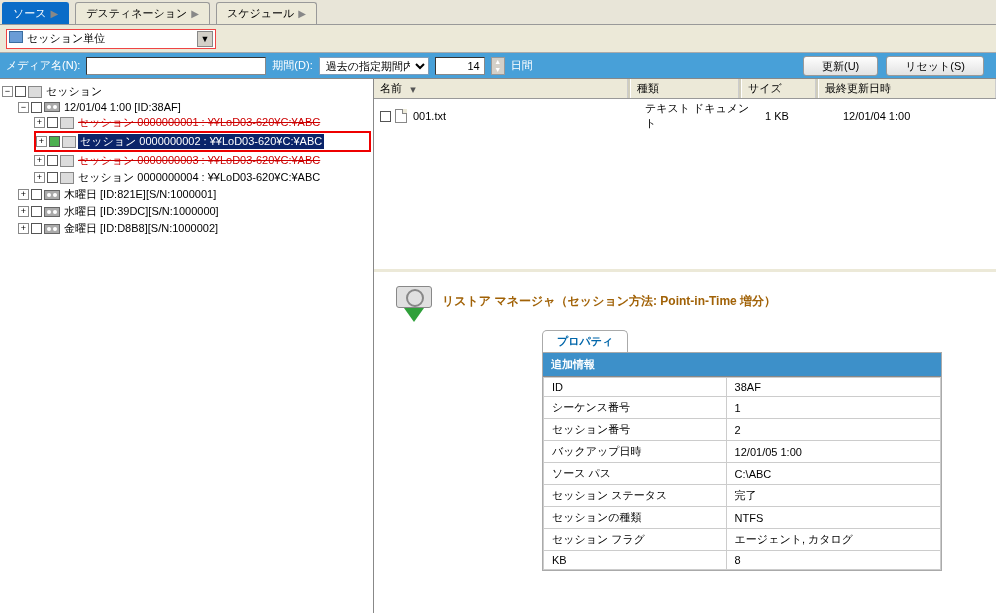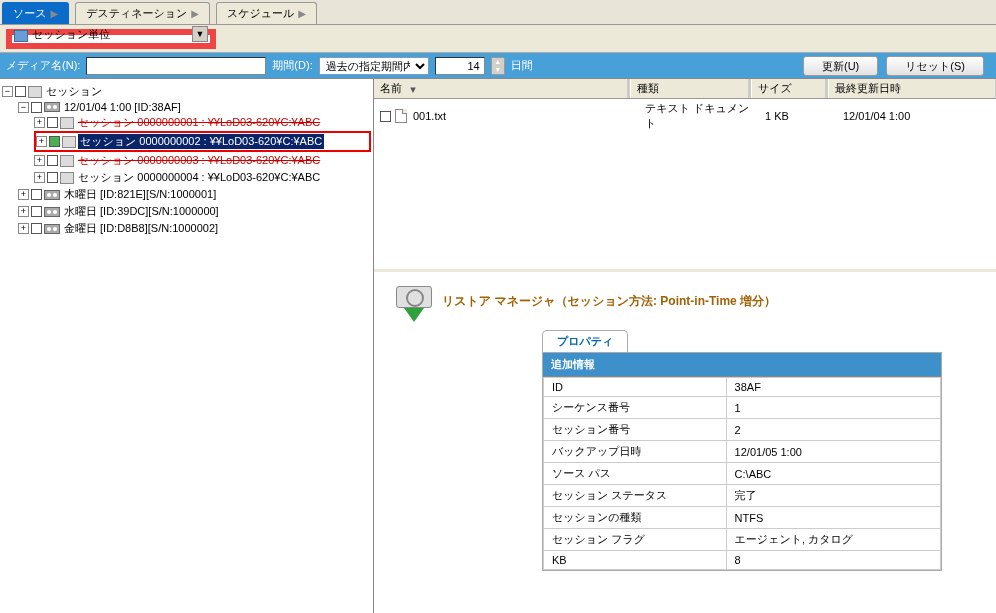--- a/index.html
+++ b/index.html
@@ -2,21 +2,21 @@
 <html><head>
 <meta charset="utf-8">
 <style>
 *{box-sizing:border-box;margin:0;padding:0;font-family:"MS PGothic","Meiryo",sans-serif;font-size:11px}
 body{background:#ece9d8;width:996px;height:613px;overflow:hidden}
 .tabs{display:flex;background:#e8e5d8;border-bottom:1px solid #999;padding:2px 2px 0 2px}
 .tab{padding:3px 10px;background:#ece9d8;border:1px solid #999;border-bottom:none;border-radius:3px 3px 0 0;margin-right:6px;cursor:pointer;display:flex;align-items:center;gap:4px}
 .tab.active{background:#0a6cc8;color:#fff;border-color:#0a6cc8}
 .tab .arrow{color:#888;font-size:10px}
 .toolbar1{display:flex;align-items:center;padding:4px 6px;background:#ece9d8;border-bottom:1px solid #aaa;height:28px}
-.dropdown{display:flex;align-items:flex-end;gap:4px;background:#fff;border:6px solid #ef4444;padding:1px 2px;width:210px;height:20px}
+.dropdown{display:flex;align-items:flex-start;gap:4px;background:#fff;border:1px solid #ef4444;padding:1px 2px;width:210px;height:20px}
 .dropdown .dd-icon{width:14px;height:12px;background:#6a9cd6;border:1px solid #3a6da0}
 .dropdown .dd-arrow{margin-left:auto;width:16px;height:16px;background:#d4d0c8;border:1px solid #888;text-align:center;line-height:14px;font-size:9px}
 .toolbar2{display:flex;align-items:center;padding:3px 6px;background:#48a0d8;color:#fff;border-bottom:1px solid #888;height:26px;gap:6px}
 .toolbar2 label{color:#fff}
 .toolbar2 input.text{background:#fff;border:1px inset #888;height:18px;padding:0 4px;color:#000}
 .toolbar2 .medianame{width:180px}
 .toolbar2 select{background:#fff;border:1px solid #7f9db9;height:18px;color:#000;font-size:11px;padding:0 2px}
 .toolbar2 .period-sel{width:110px}
 .toolbar2 input.num{width:50px;text-align:right}
 .spin{width:14px;height:18px;display:flex;flex-direction:column;background:#d4d0c8;border:1px solid #999}
@@ -196,21 +196,21 @@
     </div>
   </div>
 
   <div class="right">
     <div class="filebar">
       <div class="col" style="width:254px">
           <span>名前</span>
           <span class="arrow-down">▾</span>
         </div>
       <div class="sep"></div>
-      <div class="col" style="width:118px">種類</div>
+      <div class="col" style="width:108px">種類</div>
       <div class="sep"></div>
       <div class="col" style="width:74px">サイズ</div>
       <div class="sep"></div>
       <div class="col" style="flex:1">最終更新日時</div>
     </div>
     <div class="filearea">
       <div class="filerow">
         <span class="cb"></span>
         <span class="ic-file"></span>
         <span class="cell" style="width:228px">001.txt</span>

